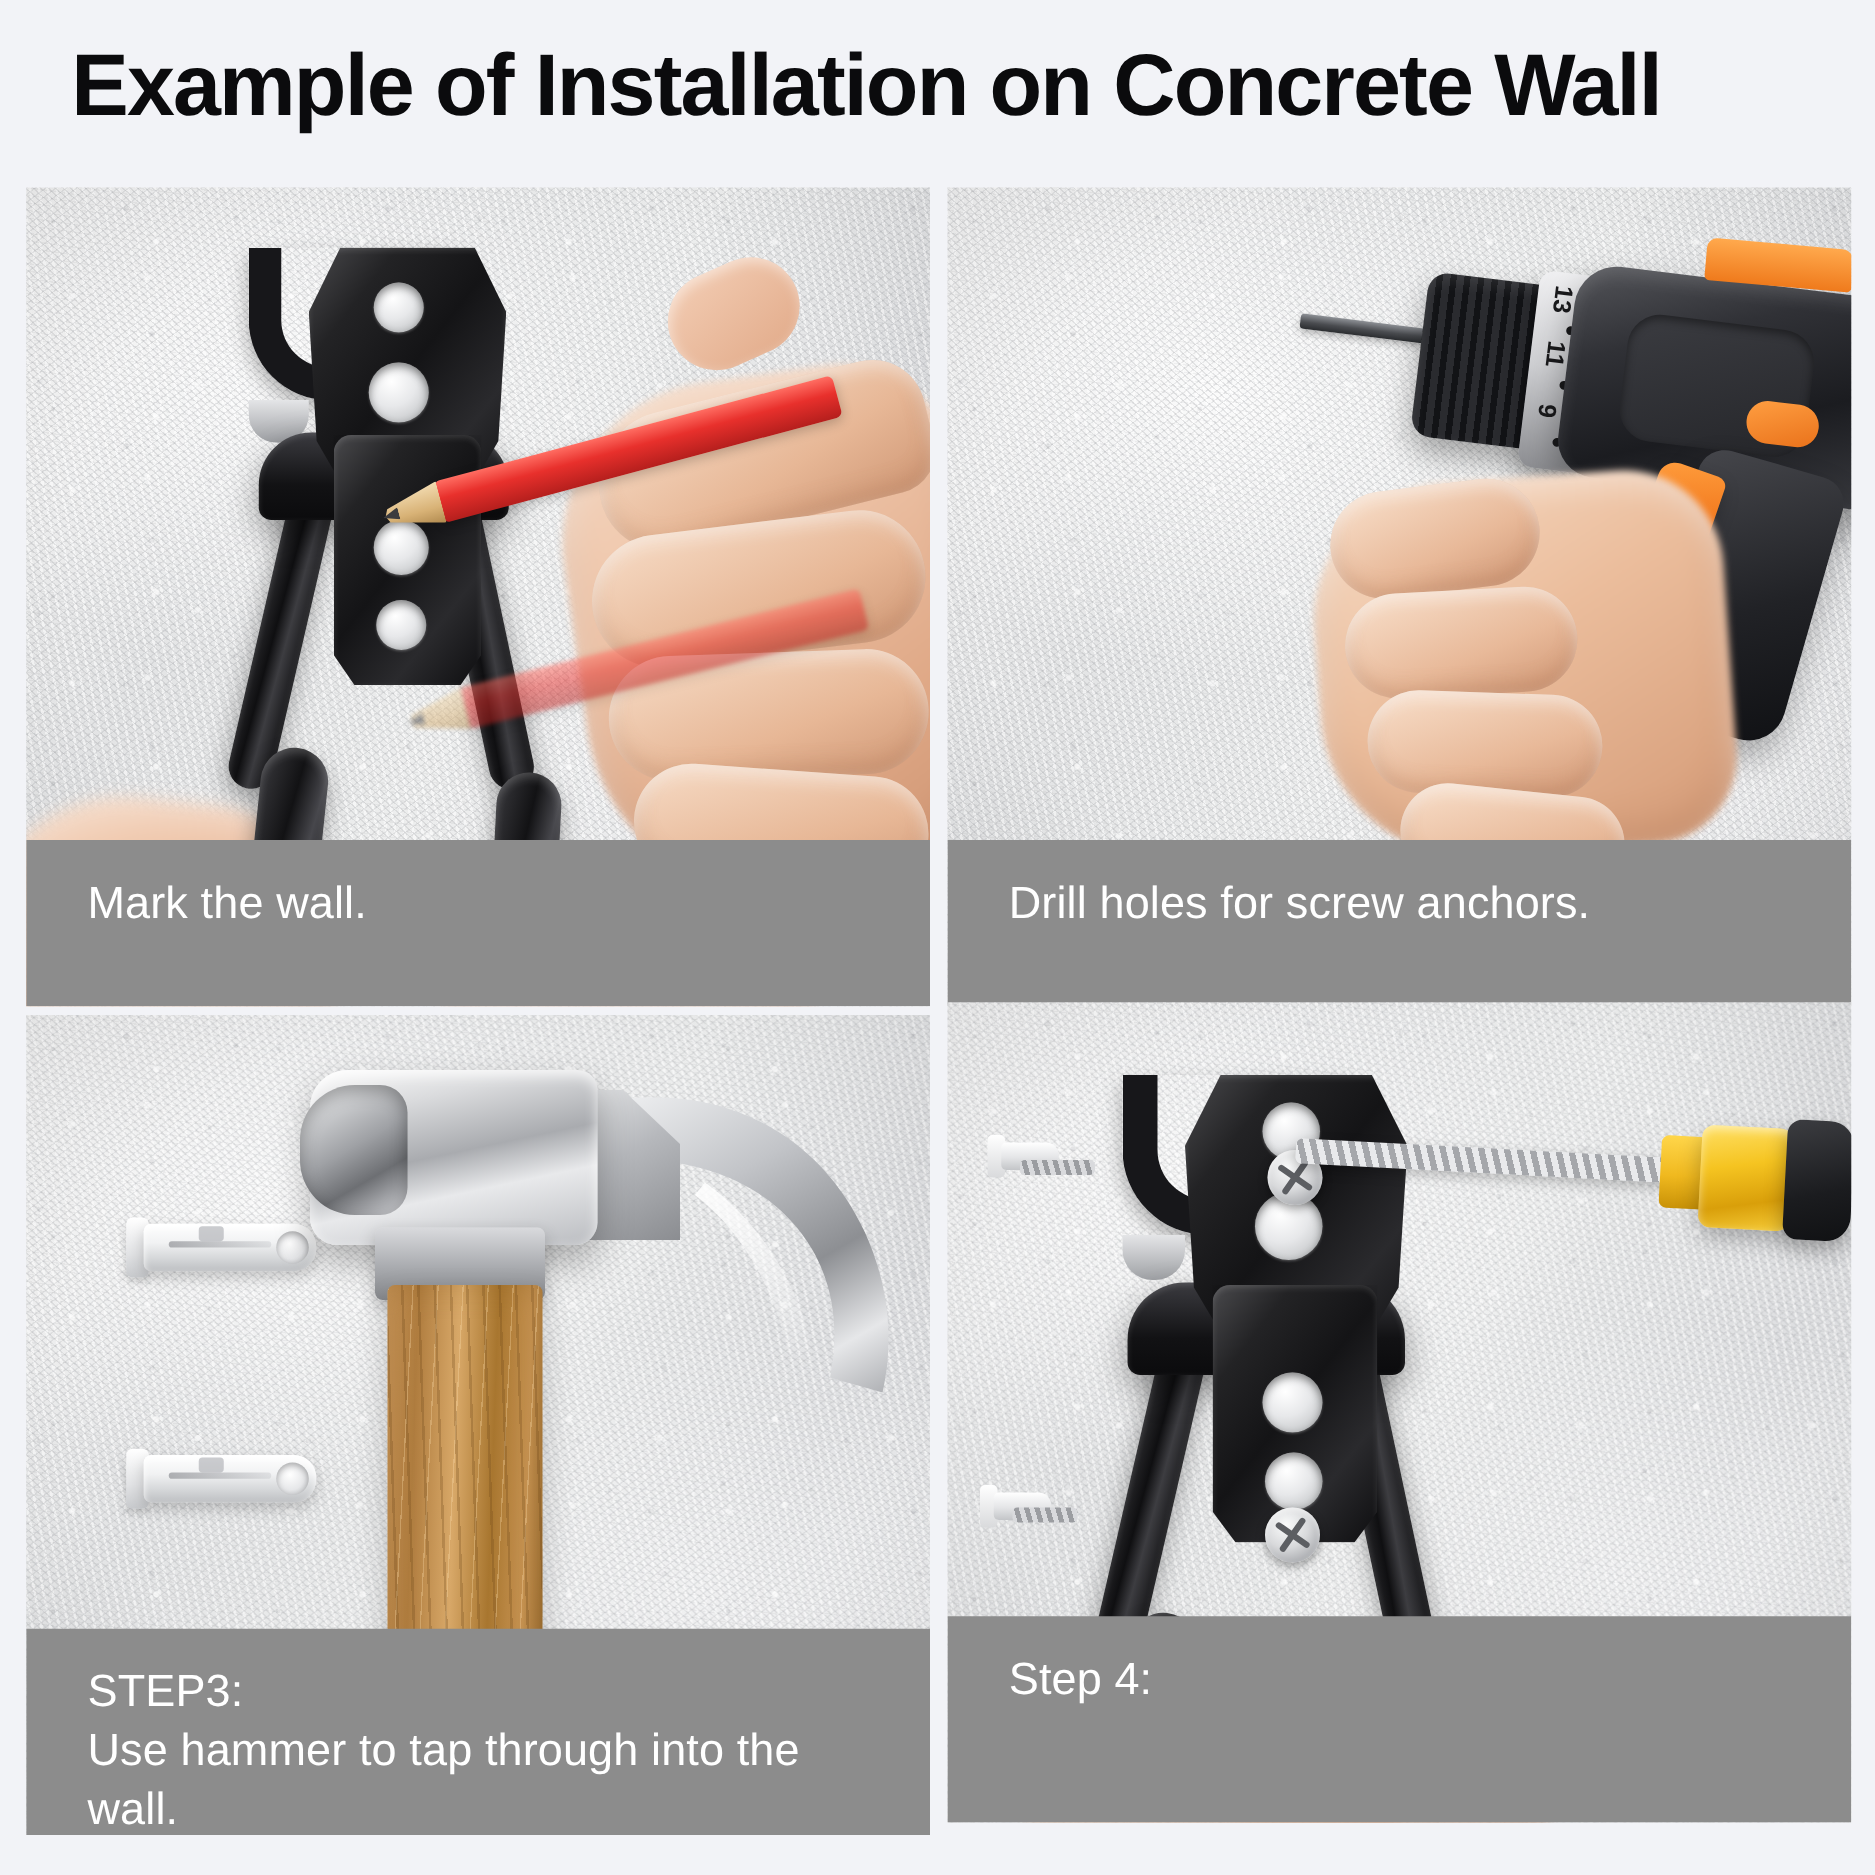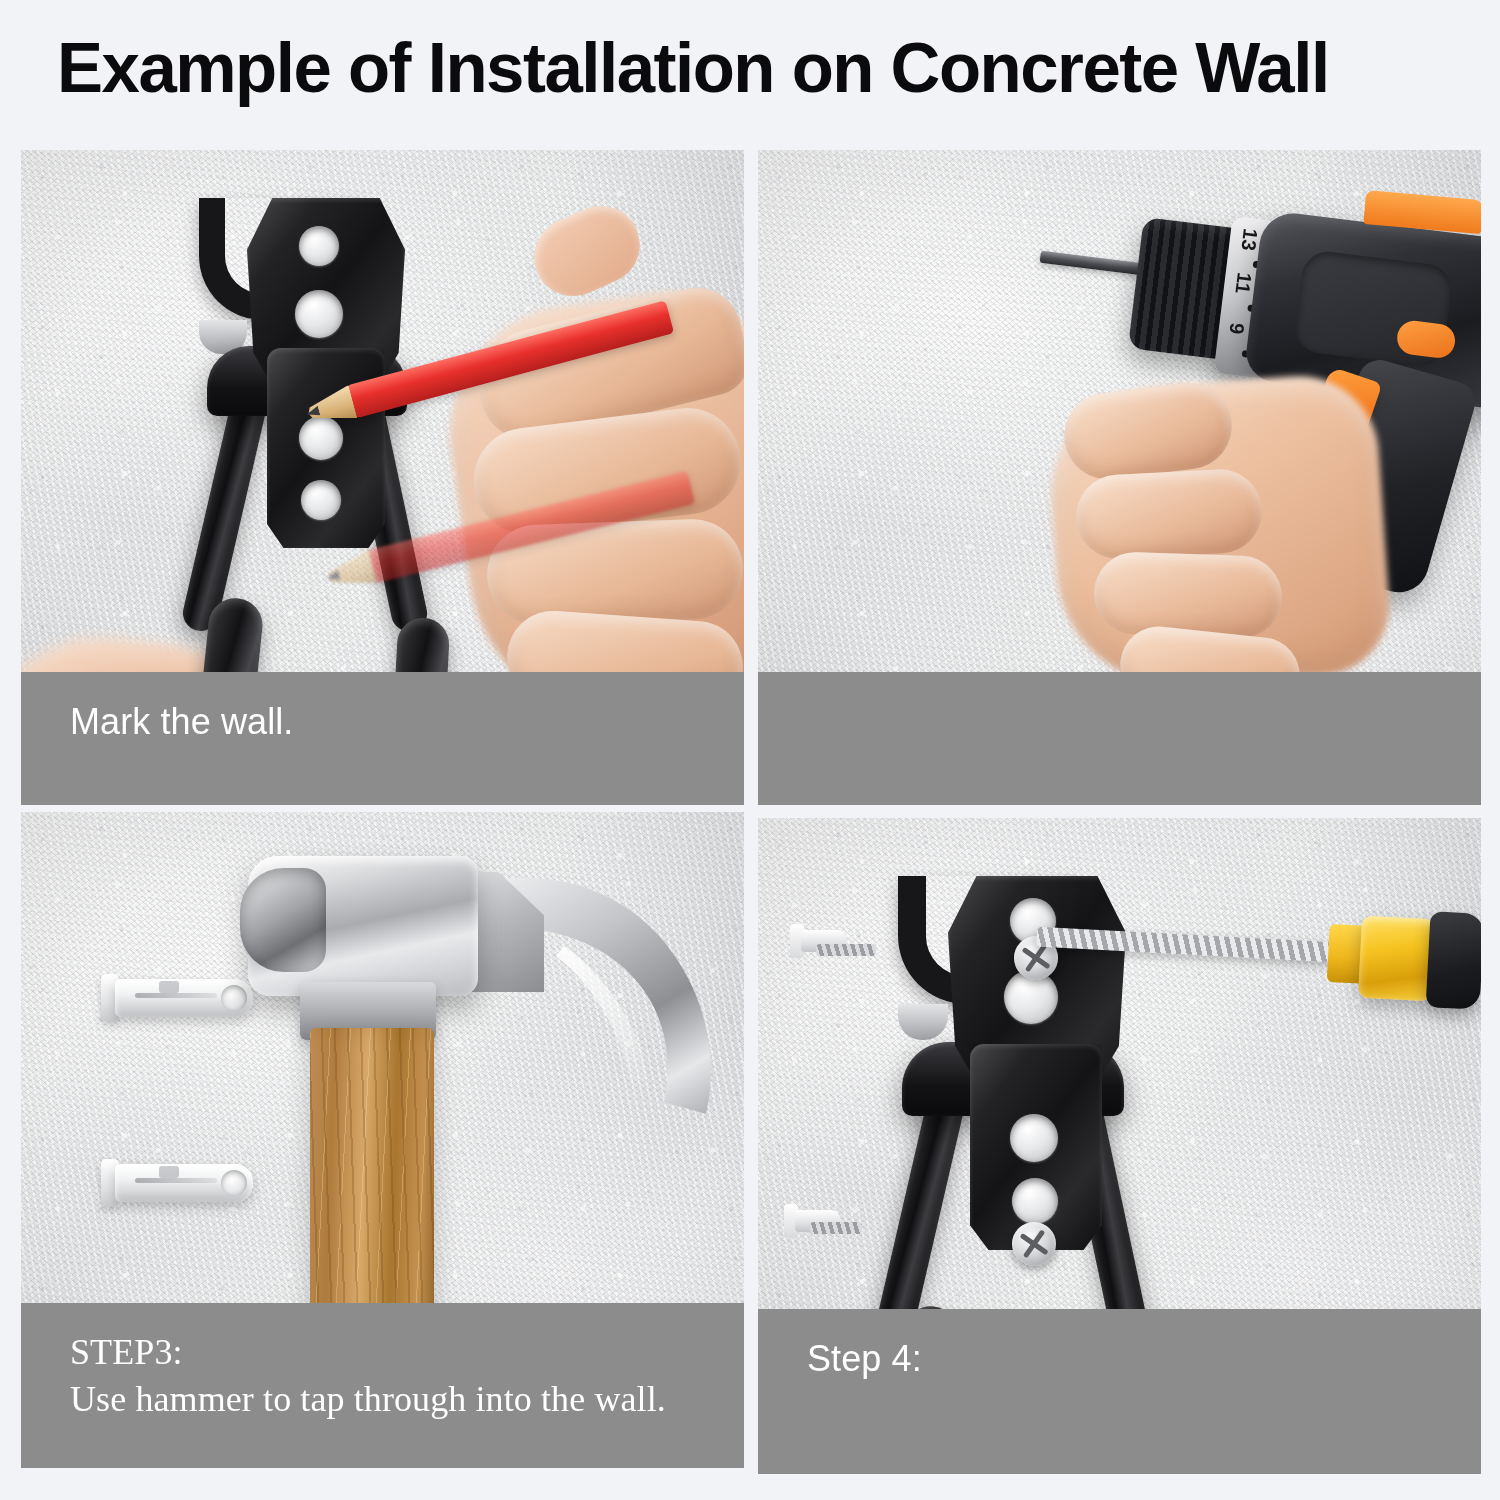--- a/index.html
+++ b/index.html
@@ -28,22 +28,22 @@
     width:1460px;height:1318px;
   }
   .panel{
     position:absolute;
     width:723px;
     overflow:hidden;
     background:#e9eaec;
   }
   .p1{left:0;top:0;height:655px;}
   .p2{left:737px;top:0;height:655px;}
-  .p3{left:0;top:662px;height:656px;font-family:Liberation Serif, serif;}
-  .p4{left:737px;top:668px;height:656px;}
+  .p3{left:0;top:662px;height:656px;}
+  .p4{left:737px;top:652px;height:656px;}
 
   
   .wall{
     position:absolute;inset:0;
     background:
       radial-gradient(ellipse 60% 50% at 30% 25%, rgba(255,255,255,.85), rgba(255,255,255,0) 70%),
       radial-gradient(ellipse 55% 45% at 75% 70%, rgba(255,255,255,.55), rgba(255,255,255,0) 72%),
       linear-gradient(118deg,#f0f0f0 0%,#e3e4e5 28%,#eceded 52%,#dedfe1 76%,#e9eaeb 100%);
   }
   .wall::before{
@@ -392,20 +392,21 @@
       <div class="trig"></div>
     </div>
 
     <div class="dhand blur-s"></div>
     <div class="dfing df1"></div>
     <div class="dfing df2"></div>
     <div class="dfing df3"></div>
     <div class="dfing df4"></div>
 
     <div class="cap cap2">
+      <span class="txt">Drill holes for screw anchors.</span>
     </div>
   </div>
 
   <div class="panel p3">
     <div class="wall"></div>
     <div class="vig"></div>
 
     <div class="anchor a1">
       <div class="flange"></div>
       <div class="body"></div>

